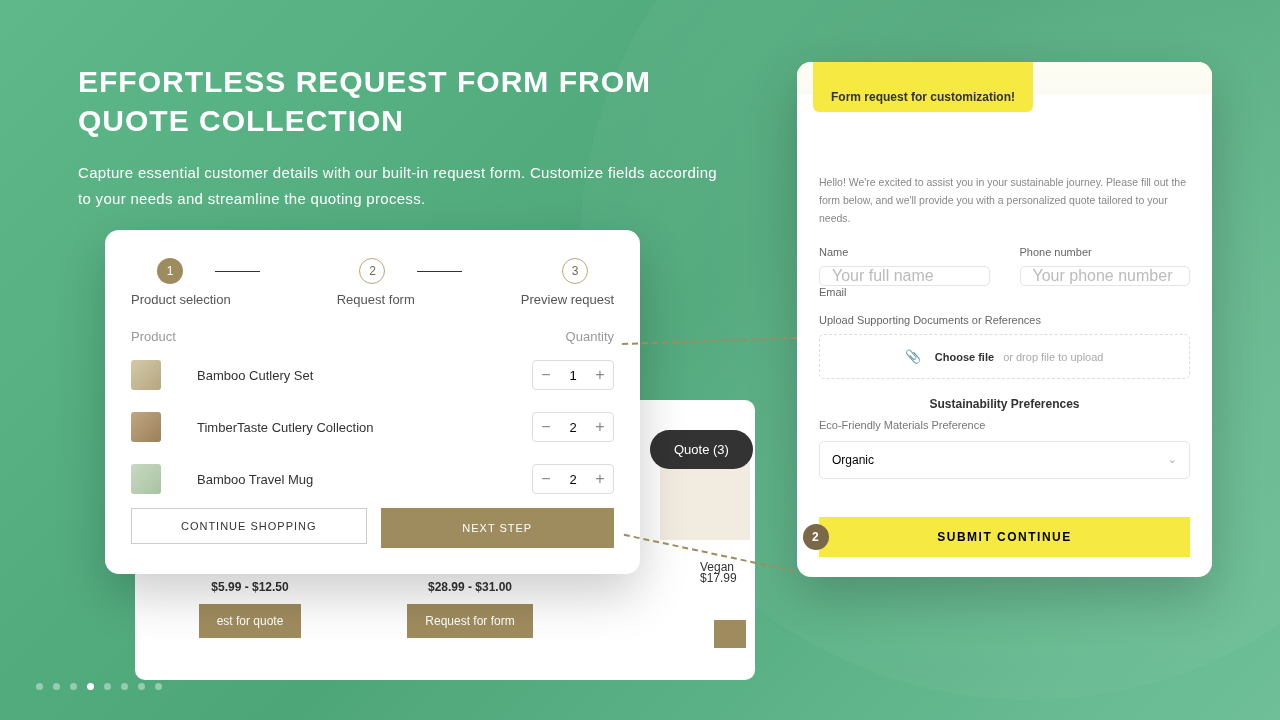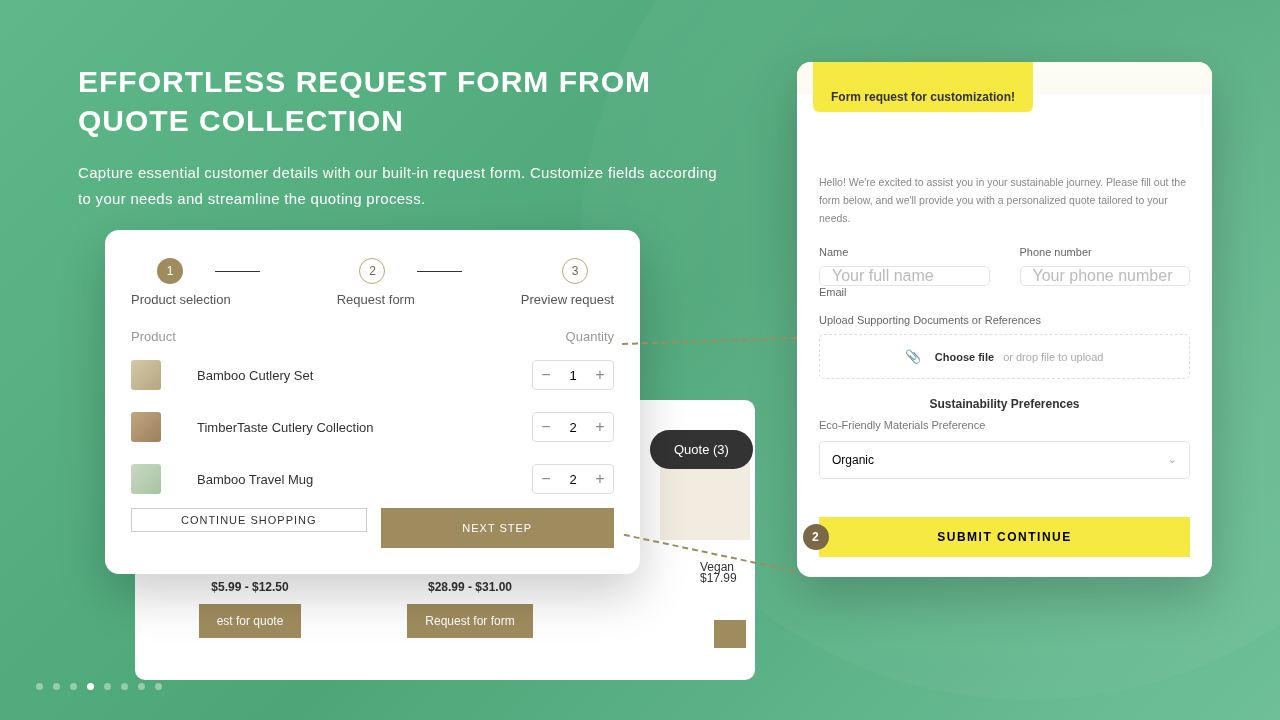--- a/index.html
+++ b/index.html
@@ -16,21 +16,21 @@
 .table-head { display: flex; justify-content: space-between; font-size: 13px; color: #999; margin-bottom: 16px; }
 .prod-row { display: flex; align-items: center; margin-bottom: 22px; }
 .prod-img { width: 30px; height: 30px; background: linear-gradient(135deg, #d4c9a8, #b5a67f); border-radius: 3px; margin-right: 36px; }
 .prod-img.p2 { background: linear-gradient(135deg, #c2a882, #9a7f5a); }
 .prod-img.p3 { background: linear-gradient(135deg, #c8d8c2, #a8c4a0); }
 .prod-name { flex: 1; font-size: 13px; color: #333; }
 .qty-box { display: flex; align-items: center; border: 1px solid #ddd; border-radius: 4px; }
 .qty-btn { width: 26px; height: 28px; display: flex; align-items: center; justify-content: center; cursor: pointer; font-size: 16px; color: #888; }
 .qty-val { width: 28px; text-align: center; font-size: 13px; }
 .card-actions { display: flex; gap: 14px; margin-top: 14px; }
-.btn-outline { flex: 1; height: 24px; border: 1px solid #ccc; background: #fff; font-size: 11px; letter-spacing: 1px; cursor: pointer; color: #333; }
+.btn-outline { flex: 1; height: 36px; border: 1px solid #ccc; background: #fff; font-size: 11px; letter-spacing: 1px; cursor: pointer; color: #333; }
 .btn-solid { flex: 1; height: 40px; border: none; background: #9f8c5e; color: #fff; font-size: 11px; letter-spacing: 1px; cursor: pointer; }
 .bg-products { position: absolute; left: 135px; top: 400px; width: 620px; height: 280px; background: #fff; border-radius: 10px; z-index: 1; padding-top: 180px; display: flex; gap: 40px; padding-left: 25px; }
 .bg-prod-item { width: 180px; text-align: center; }
 .price { font-size: 12px; font-weight: 700; color: #333; margin-bottom: 10px; }
 .req-btn { background: #9f8c5e; color: #fff; border: none; padding: 10px 18px; font-size: 12px; cursor: pointer; }
 .quote-pill { position: absolute; left: 650px; top: 430px; background: #333; color: #fff; padding: 12px 24px; border-radius: 24px; font-size: 13px; z-index: 5; }
 .form-panel { position: absolute; right: 68px; top: 62px; width: 415px; background: #fff; border-radius: 14px; box-shadow: 0 20px 50px rgba(0,0,0,0.2); z-index: 10; overflow: hidden; }
 .form-head { background: linear-gradient(180deg, #fefef5, #fafaf2); padding: 16px 22px 16px; position: relative; }
 .yellow-tag { position: absolute; left: 16px; top: 0; background: #f5e942; padding: 28px 18px 8px; font-size: 12px; font-weight: 600; border-radius: 0 0 6px 6px; color: #333; }
 .form-intro { font-size: 10.5px; color: #888; padding: 80px 22px 18px; line-height: 1.7; }

